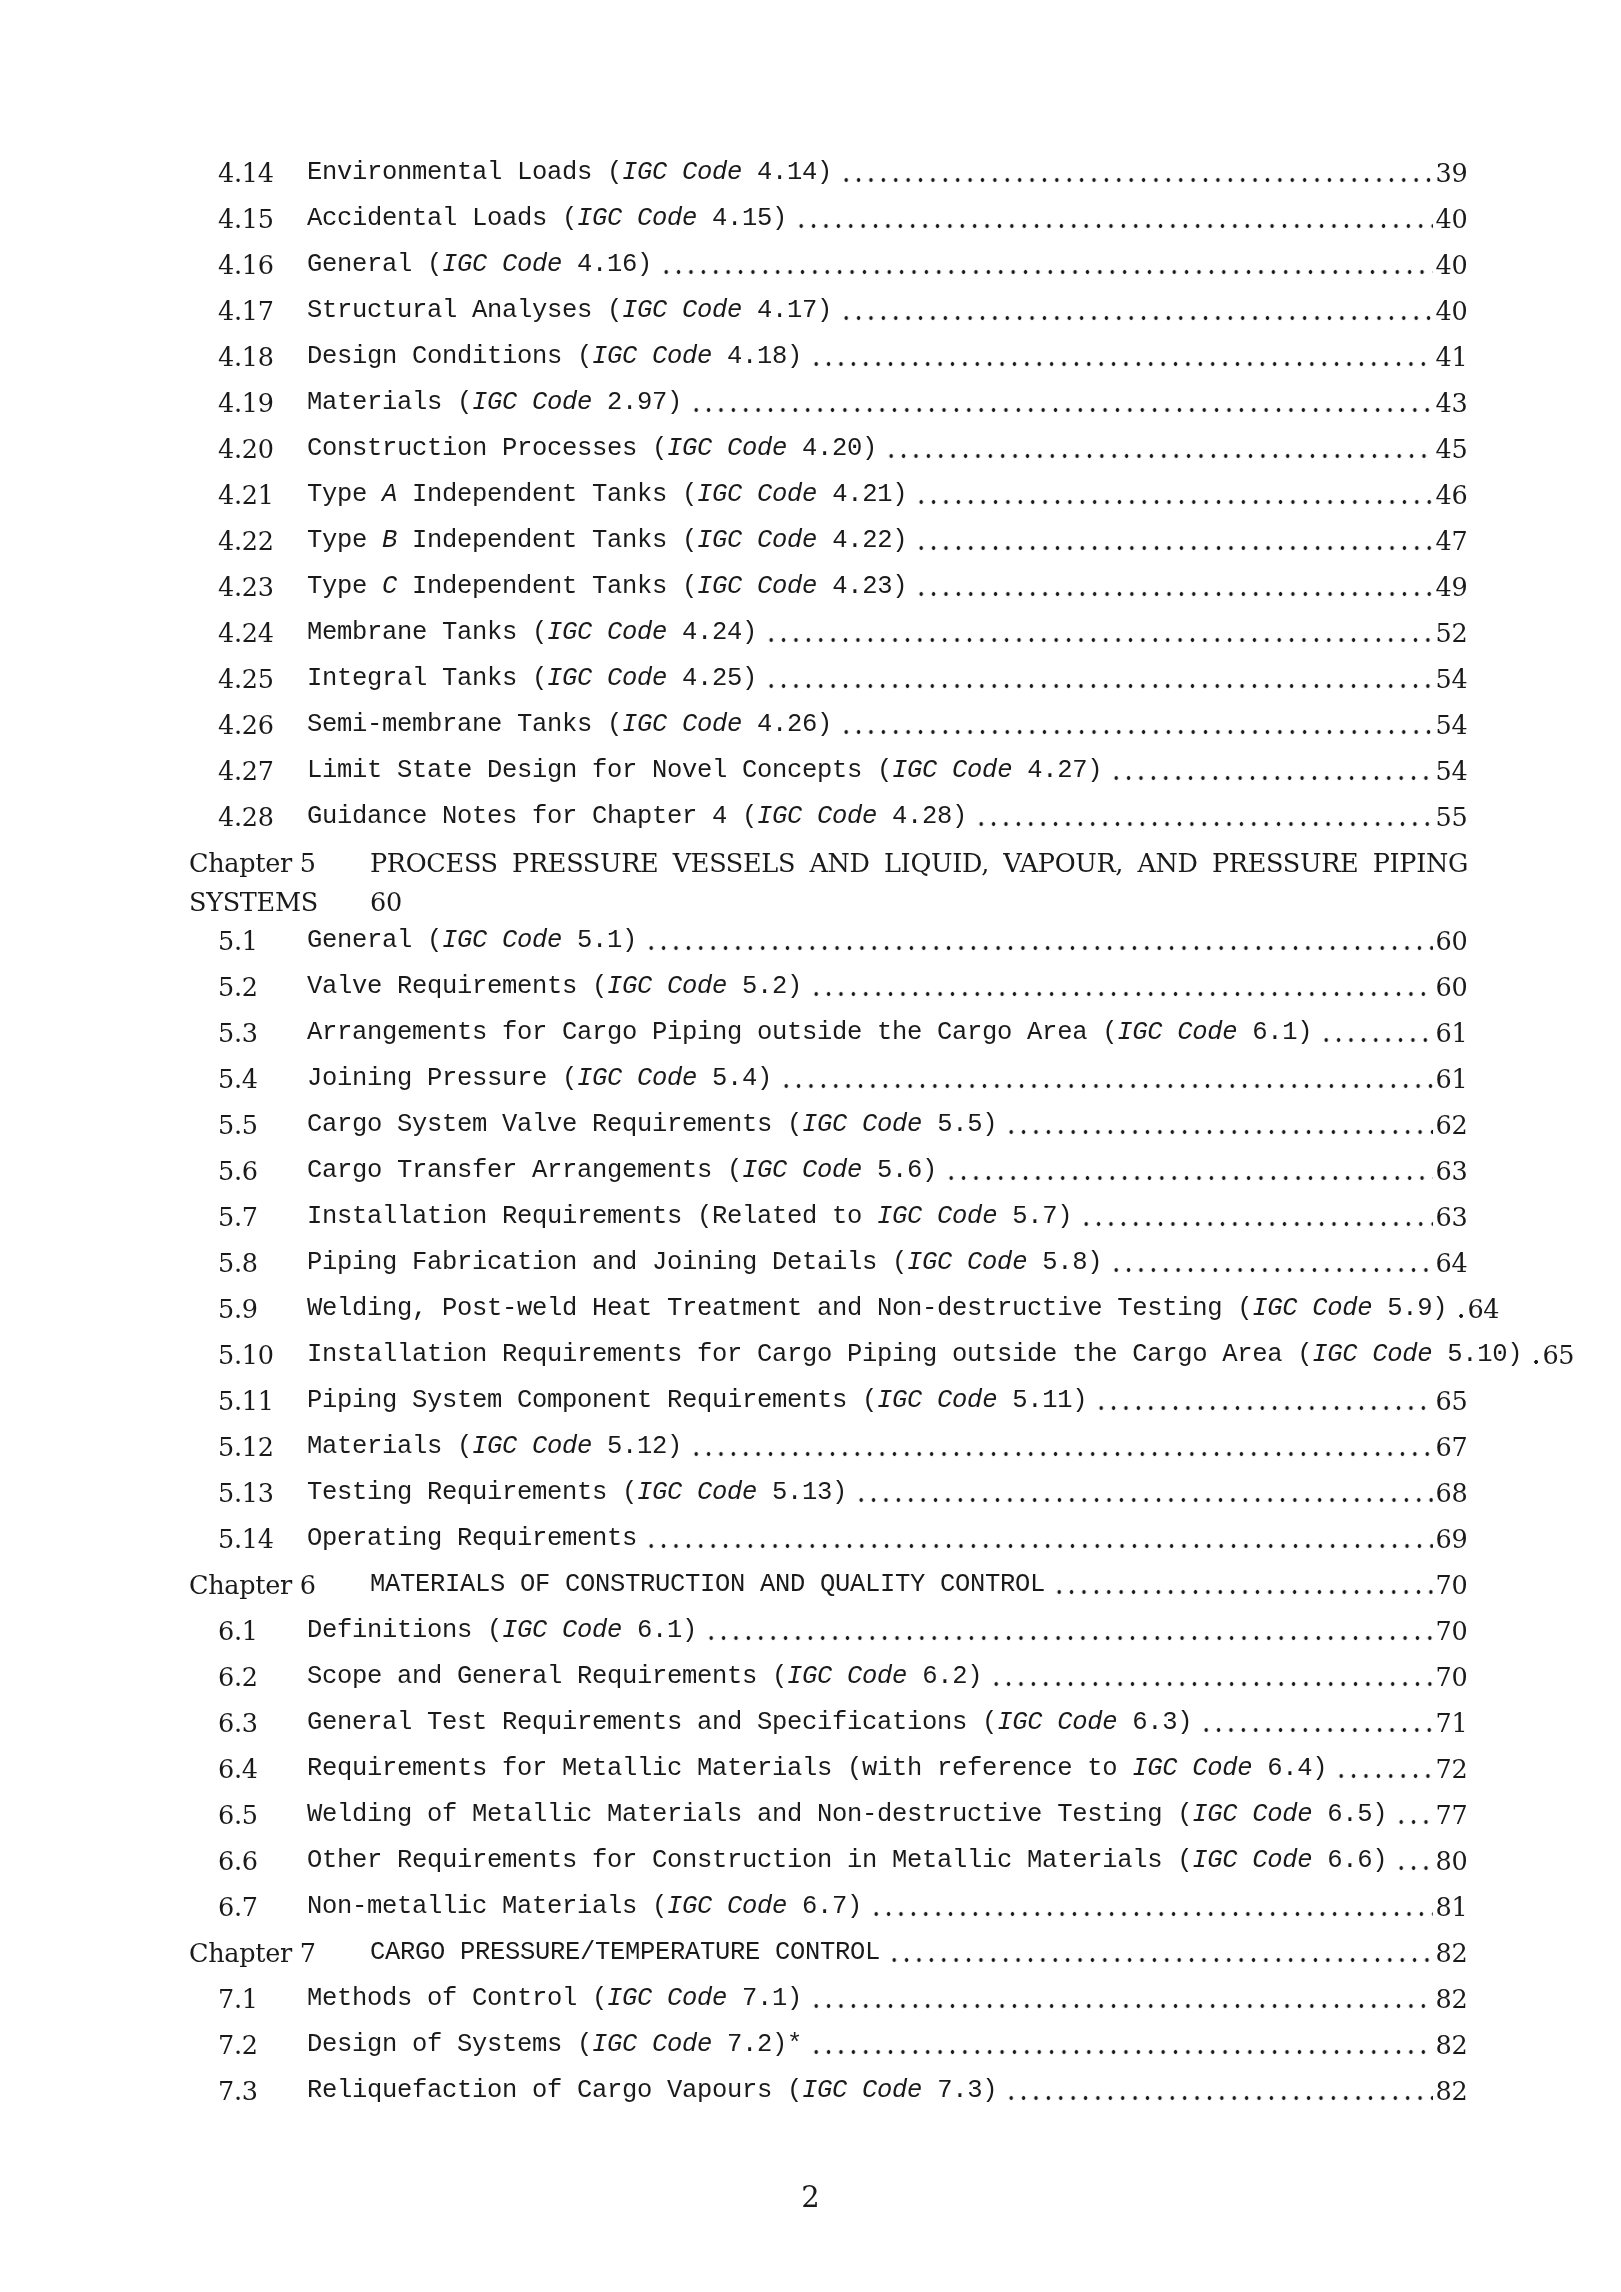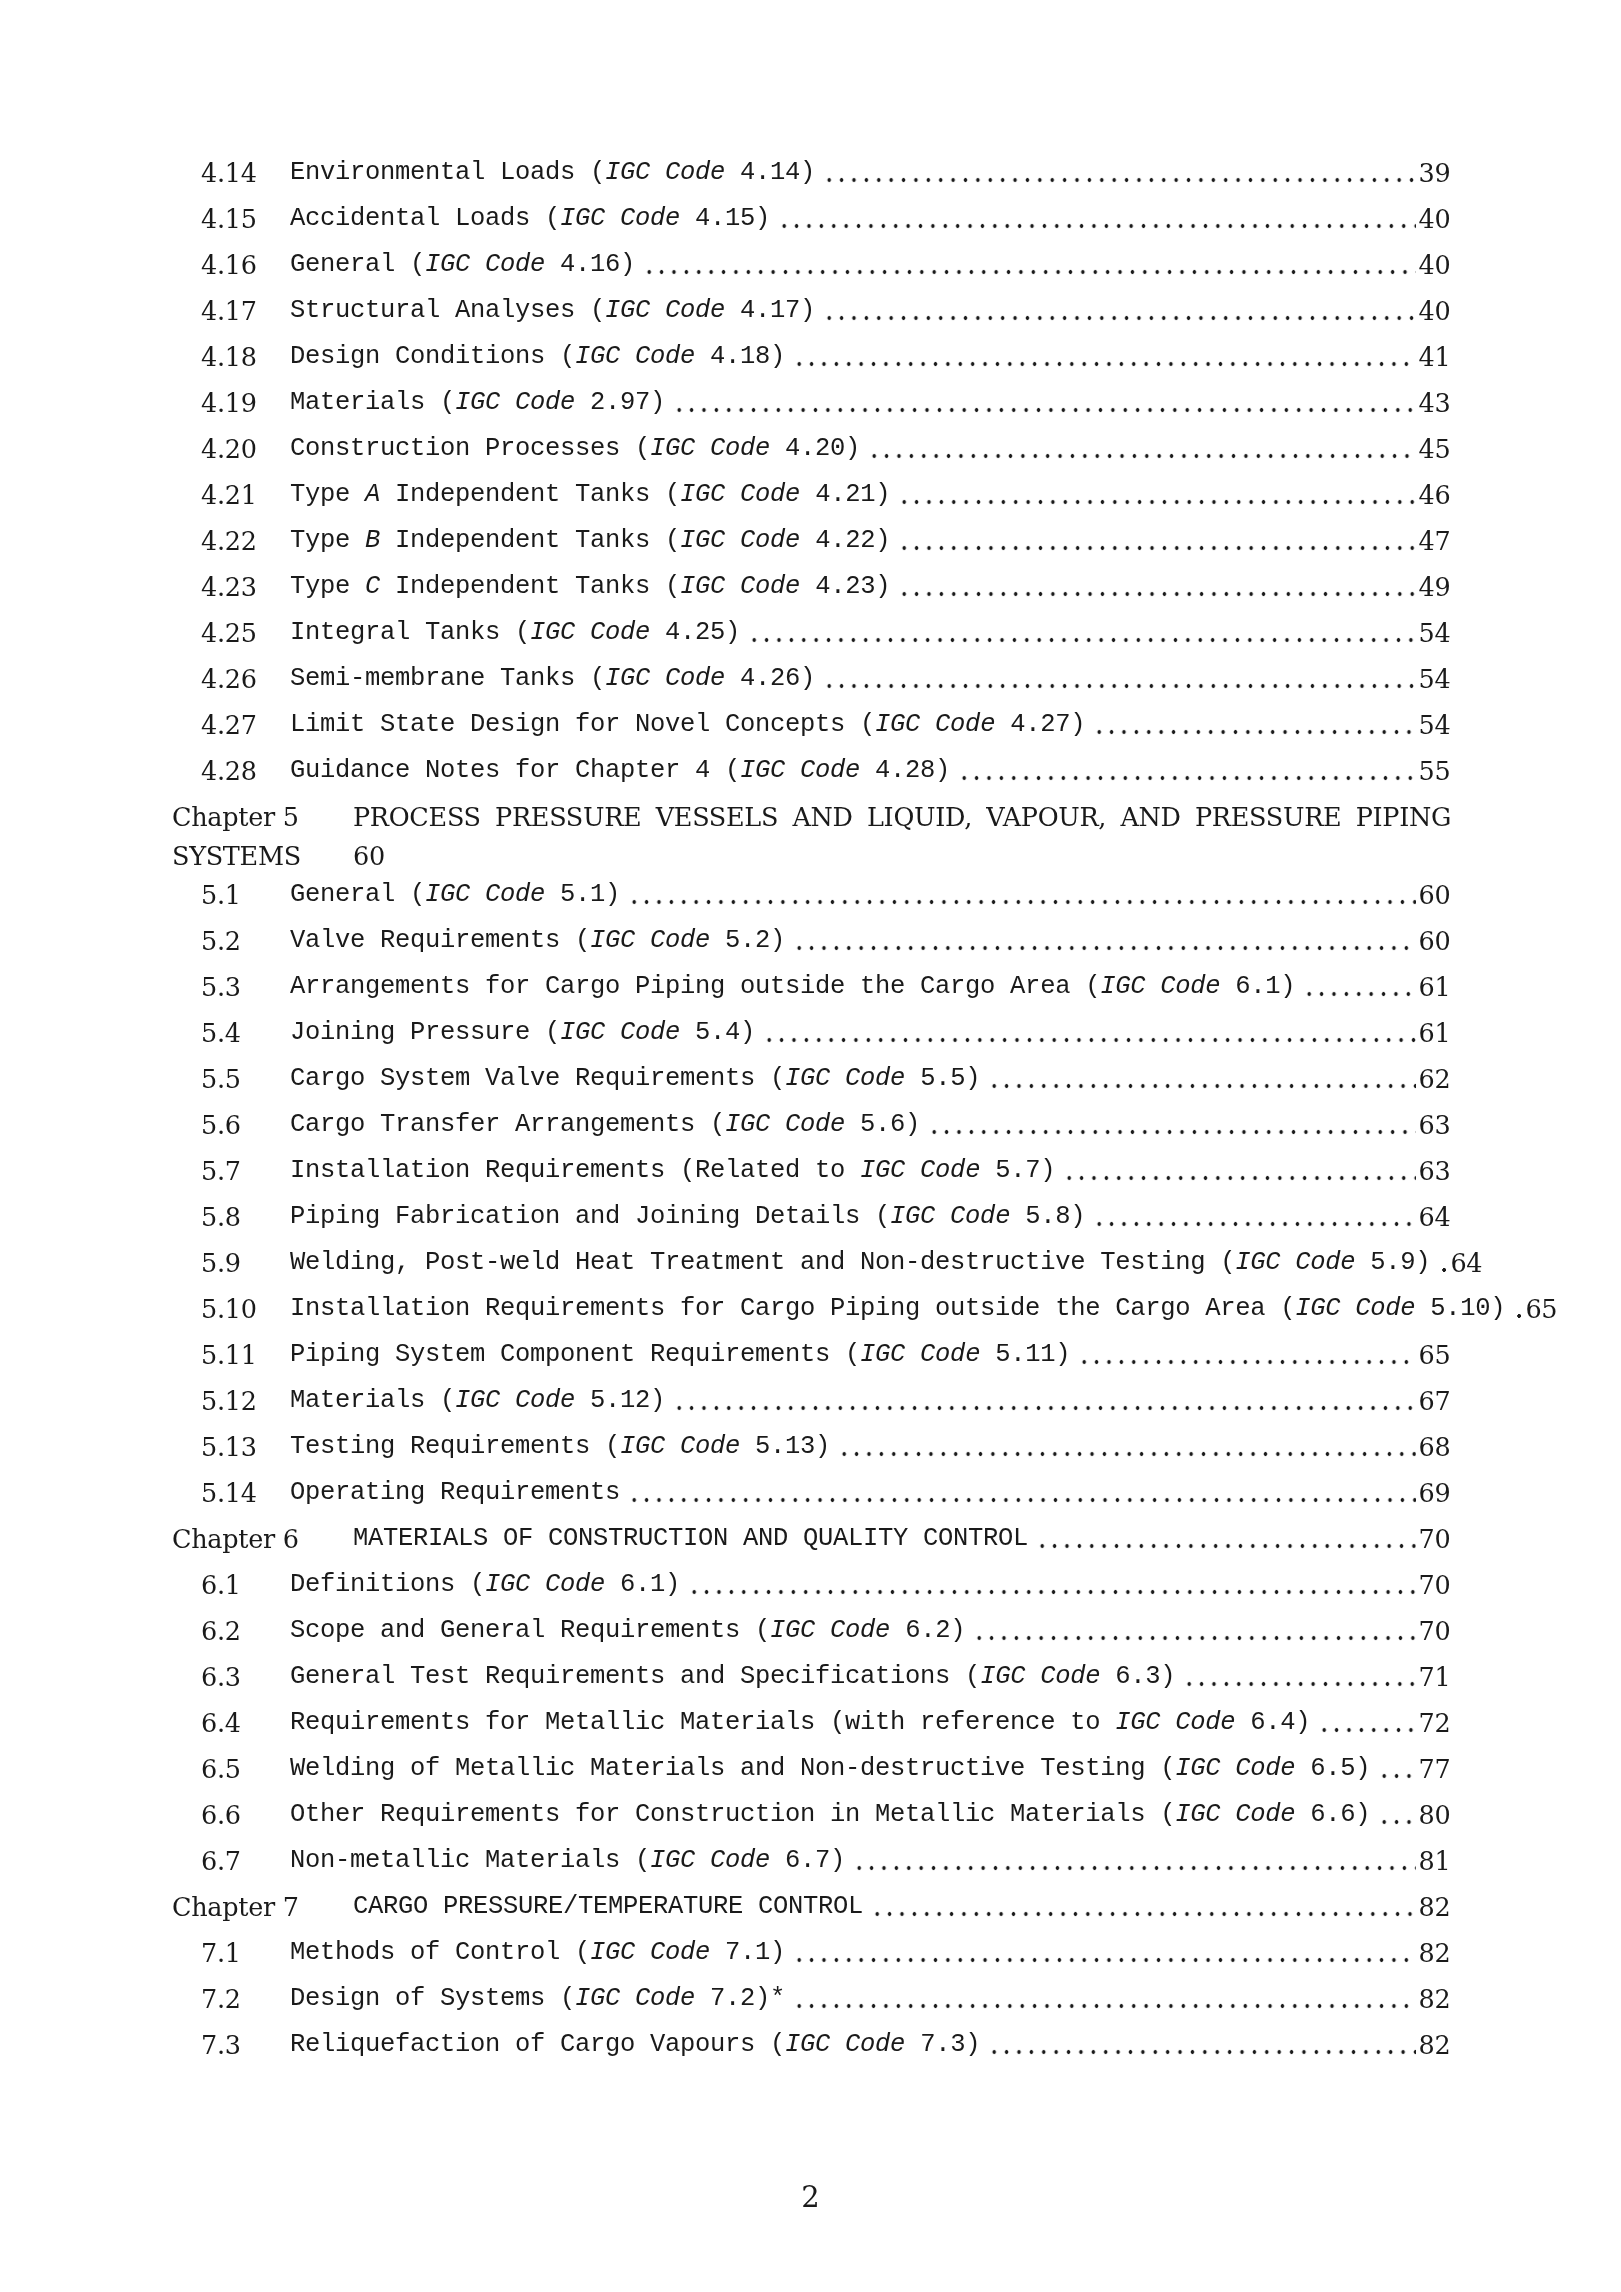--- a/index.html
+++ b/index.html
@@ -4,21 +4,21 @@
 <style>
   * { margin:0; padding:0; box-sizing:border-box; }
   html,body { background:#888; }
   .page {
     position:relative; width:1621px; height:2293px; margin:0 auto;
     background:#ffffff; color:#1a1a1a;
     font-family:"DejaVu Serif", serif;
     overflow:hidden;
   }
   .toc {
-    position:absolute; left:172px; top:150px; width:1279px;
+    position:absolute; left:189px; top:150px; width:1279px;
     font-size:25.5px; letter-spacing:-0.3px;
   }
   .row {
     display:flex; align-items:stretch;
     height:46px; line-height:46px;
     white-space:nowrap;
   }
   .row.item { padding-left:29px; }
   .num  { flex:0 0 89px; width:89px; }
   .row.chapter .num { flex:0 0 181px; width:181px; }
@@ -102,20 +102,26 @@
         <span class="leader"></span>
         <span class="page-num">47</span>
       </div>
       <div class="row item">
         <span class="num">4.23</span>
         <span class="title"><span>Type </span><i>C</i><span> Independent Tanks (</span><i>IGC Code</i><span> 4.23)</span></span>
         <span class="leader"></span>
         <span class="page-num">49</span>
       </div>
       <div class="row item">
+        <span class="num">4.24</span>
+        <span class="title"><span>Membrane Tanks (</span><i>IGC Code</i><span> 4.24)</span></span>
+        <span class="leader"></span>
+        <span class="page-num">52</span>
+      </div>
+      <div class="row item">
         <span class="num">4.25</span>
         <span class="title"><span>Integral Tanks (</span><i>IGC Code</i><span> 4.25)</span></span>
         <span class="leader"></span>
         <span class="page-num">54</span>
       </div>
       <div class="row item">
         <span class="num">4.26</span>
         <span class="title"><span>Semi-membrane Tanks (</span><i>IGC Code</i><span> 4.26)</span></span>
         <span class="leader"></span>
         <span class="page-num">54</span>

